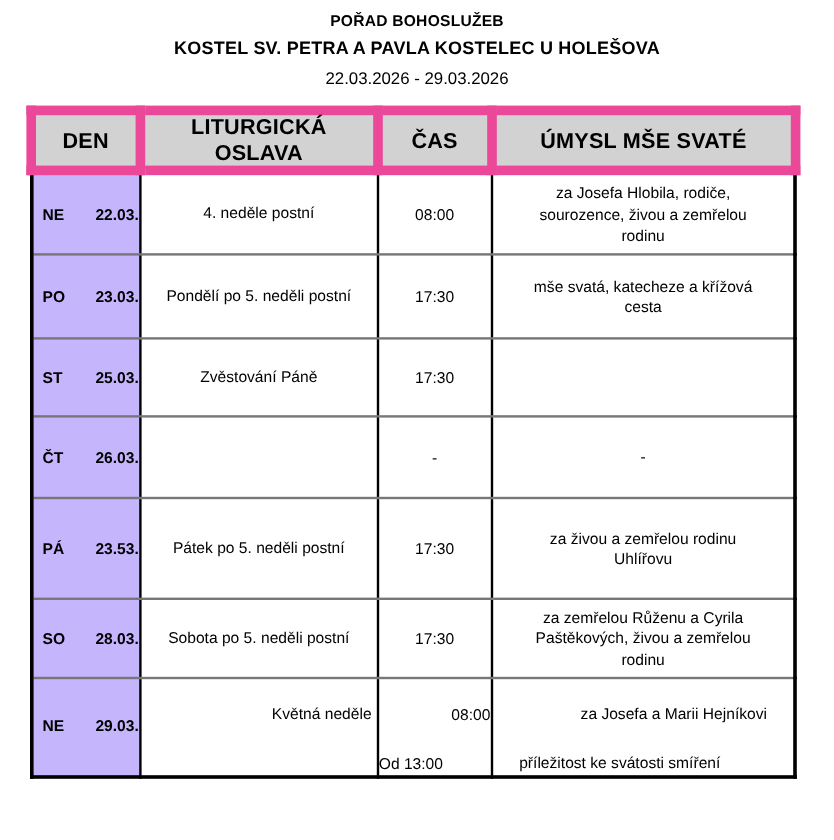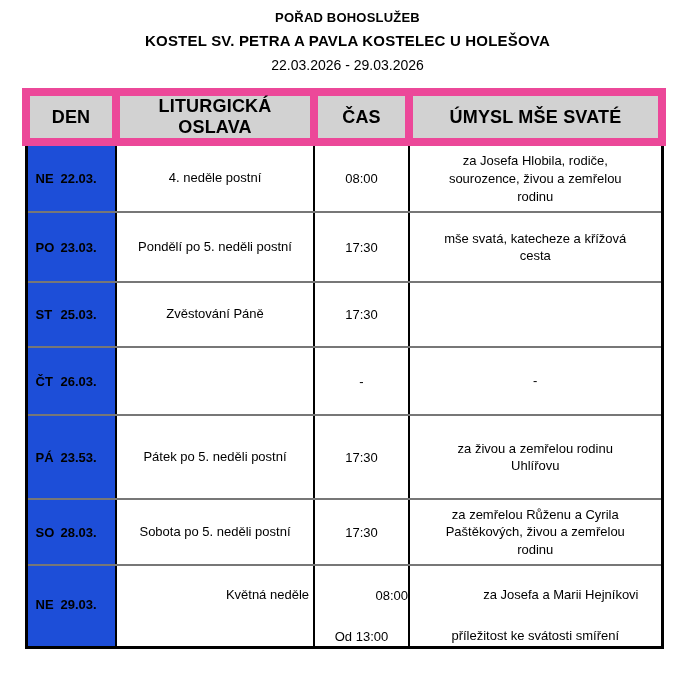--- a/index.html
+++ b/index.html
@@ -41,37 +41,37 @@
   .sched tbody tr:nth-child(1){height:70px}
   .sched tbody tr:nth-child(2){height:70px}
   .sched tbody tr:nth-child(3){height:65px}
   .sched tbody tr:nth-child(4){height:68px}
   .sched tbody tr:nth-child(5){height:84px}
   .sched tbody tr:nth-child(6){height:66px}
   .sched tbody tr:nth-child(7){height:68px}
   .sched tbody tr:nth-child(8){height:85px}
 
   .sched td.day{
-    background:#1d4ed8;
+    background:#c4b5fd;
     text-align:left;
     font-weight:bold;
   }
   .dayline{display:flex;align-items:baseline;padding-left:8px;}
   .dayline .abbr{display:inline-block;min-width:24px;}
-  .dayline .date{margin-left:1px;text-align:right;}
+  .dayline .date{margin-left:20px;text-align:right;}
 
   td.intent{padding:0 22px;line-height:1.36;}
   td.feast{padding:0 4px;line-height:1.3;}
 
   
   .dw{display:flex;flex-direction:column;height:80px;}
   .dt{display:flex;align-items:center;justify-content:flex-end;}
   .dt-day{height:76px;justify-content:flex-start;}
   .dt-main{height:58px;}
-  .db{margin-top:auto;display:flex;align-items:flex-end;justify-content:center;padding-bottom:2px;}
+  .db{margin-top:auto;display:flex;align-items:flex-end;padding-bottom:2px;}
   td.day .dw .dayline{width:100%;}
 </style>
 </head>
 <body>
 
 <div class="titles">
   <div class="title-main">POŘAD BOHOSLUŽEB</div>
   <div class="title-sub">KOSTEL SV. PETRA A PAVLA KOSTELEC U HOLEŠOVA</div>
   <div class="title-dates">22.03.2026 - 29.03.2026</div>
 </div>

